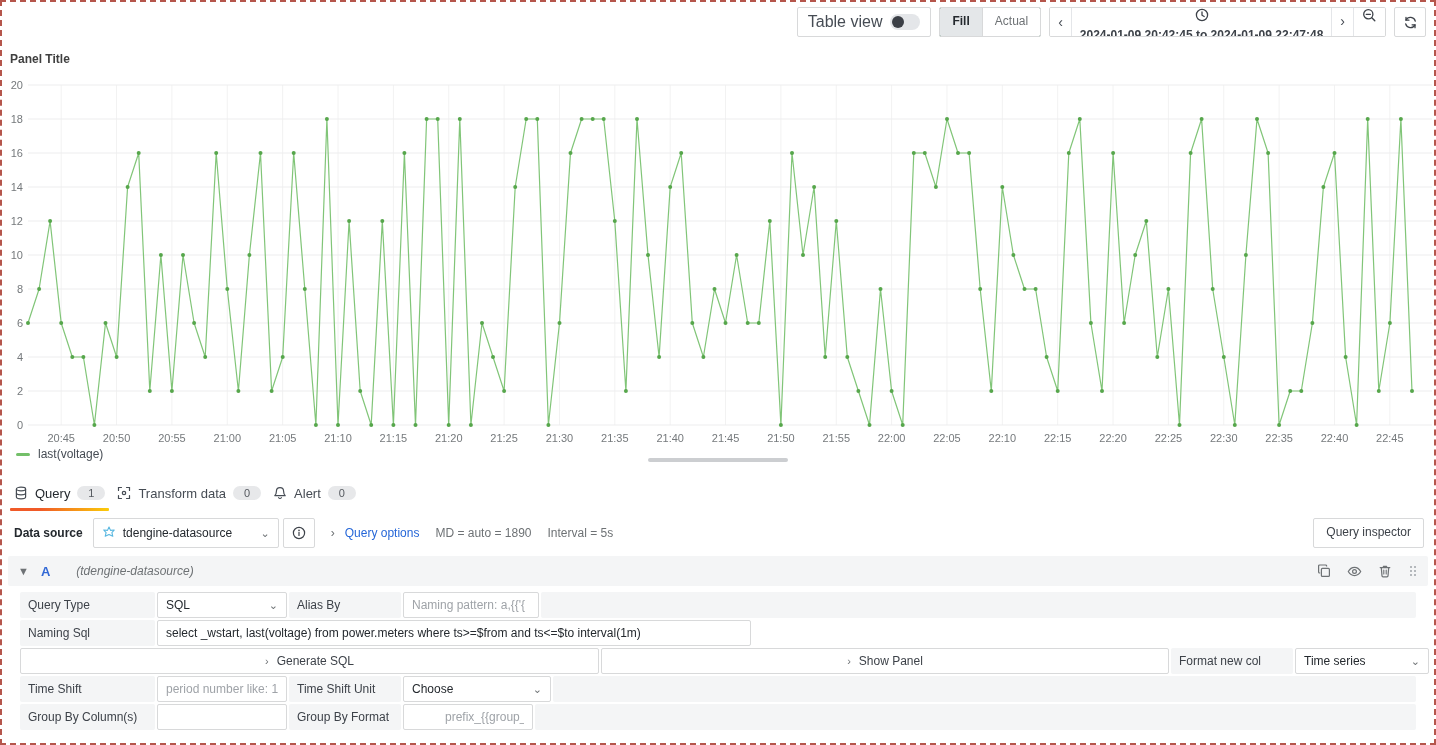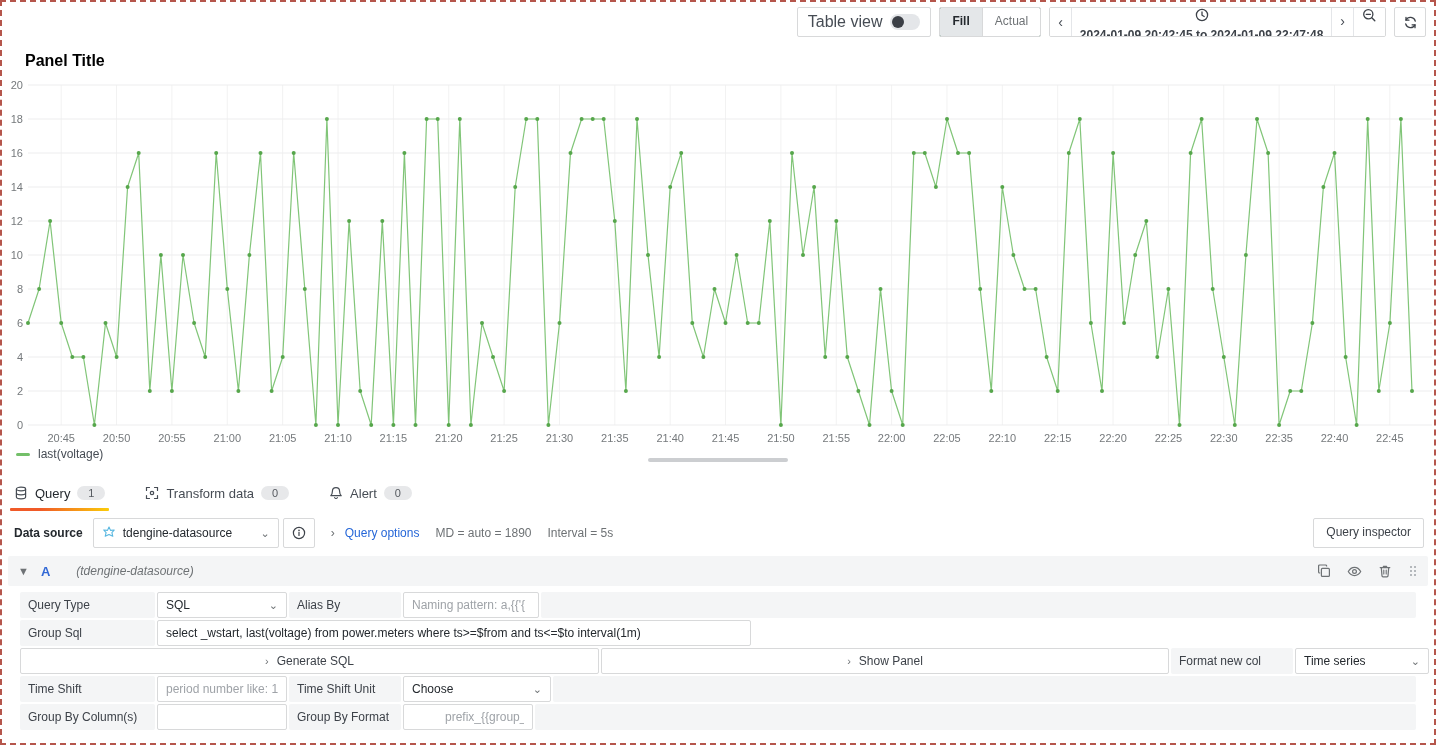--- a/index.html
+++ b/index.html
@@ -21,28 +21,28 @@
   .seg-item.active{background:#e4e7e9;color:#24292e;font-weight:700;}
   .seg-item + .seg-item{border-left:1px solid #d8d9da;}
   .btn-group{display:flex;height:28px;border:1px solid #d8d9da;border-radius:2px;overflow:hidden;background:#fff;}
   .tb-btn{display:flex;align-items:center;gap:6px;padding:0 8px;font-size:12px;color:#464c54;background:#fff;cursor:pointer;}
   .btn-group .tb-btn + .tb-btn{border-left:1px solid #e4e6e9;flex-direction:column;}
   .tb-chev{font-size:14px;color:#464c54;line-height:26px;}
   .time-text{font-size:12px;font-weight:700;color:#3d4249;}
   .solo-btn{width:30px;height:28px;border:1px solid #d8d9da;border-radius:2px;background:#fff;display:flex;align-items:center;justify-content:center;cursor:pointer;}
   .icon-svg{display:block;}
   
-  .panel-title{position:absolute;left:25px;top:52px;font-size:16px;font-weight:700;color:#000000;}
+  .panel-title{position:absolute;left:10px;top:52px;font-size:12px;font-weight:700;color:#404040;}
   #chart-svg{position:absolute;left:0;top:70px;}
   .legend{position:absolute;left:16px;top:447px;display:flex;align-items:center;gap:8px;}
   .legend-swatch{width:14px;height:3px;border-radius:2px;background:#73BF69;}
   .legend-label{font-size:12px;color:#464c54;}
   .drag-bar{position:absolute;left:648px;top:458px;width:140px;height:4px;border-radius:2px;background:#ccced1;cursor:row-resize;}
   
-  .tabbar{position:absolute;left:14px;top:478px;display:flex;align-items:center;gap:40px;height:30px;}
+  .tabbar{position:absolute;left:14px;top:478px;display:flex;align-items:center;gap:12px;height:30px;}
   .tab{display:flex;align-items:center;gap:7px;height:30px;position:relative;cursor:pointer;}
   .tab-label{font-size:13px;color:#464c54;}
   .tab.active .tab-label{color:#24292e;font-weight:500;}
   .tab.active::after{content:"";position:absolute;left:-4px;right:-4px;bottom:-3px;height:3px;border-radius:1px;
     background:linear-gradient(90deg,#f05a28 30%,#fbca0a 99%);}
   .badge{min-width:14px;padding:1px 7px;border-radius:9px;background:#e7e8ea;color:#55595f;font-size:11px;text-align:center;}
   .tab-ic{color:#56595e;display:flex;}
   
   .ds-row{position:absolute;left:14px;top:518px;right:12px;display:flex;align-items:center;height:30px;}
   .ds-label{font-size:12px;font-weight:700;color:#24292e;margin-right:10px;}
@@ -446,21 +446,21 @@
       <span class="f-select" style="width:130px;">
         <span>SQL</span>
         <span class="chev-down">⌄</span>
       </span>
       <span class="f-label" style="width:112px;">Alias By</span>
       <input class="f-input" style="width: 136px;" placeholder="Naming pattern: a,{{'{">
       <span class="f-filler"></span>
     </div>
 
     <div class="f-row">
-      <span class="f-label w-label1">Group Sql</span>
+      <span class="f-label w-label1">Naming Sql</span>
       <input class="f-input" style="width: 594px;" value="select _wstart, last(voltage) from power.meters where ts&gt;=$from and ts&lt;=$to interval(1m)">
     </div>
 
     <div class="f-row">
       <span class="collapse-box" style="width:577px;">
         <span class="caret">›</span>
         <span>Generate SQL</span>
       </span>
       <span class="collapse-box" style="width:566px;">
         <span class="caret">›</span>

